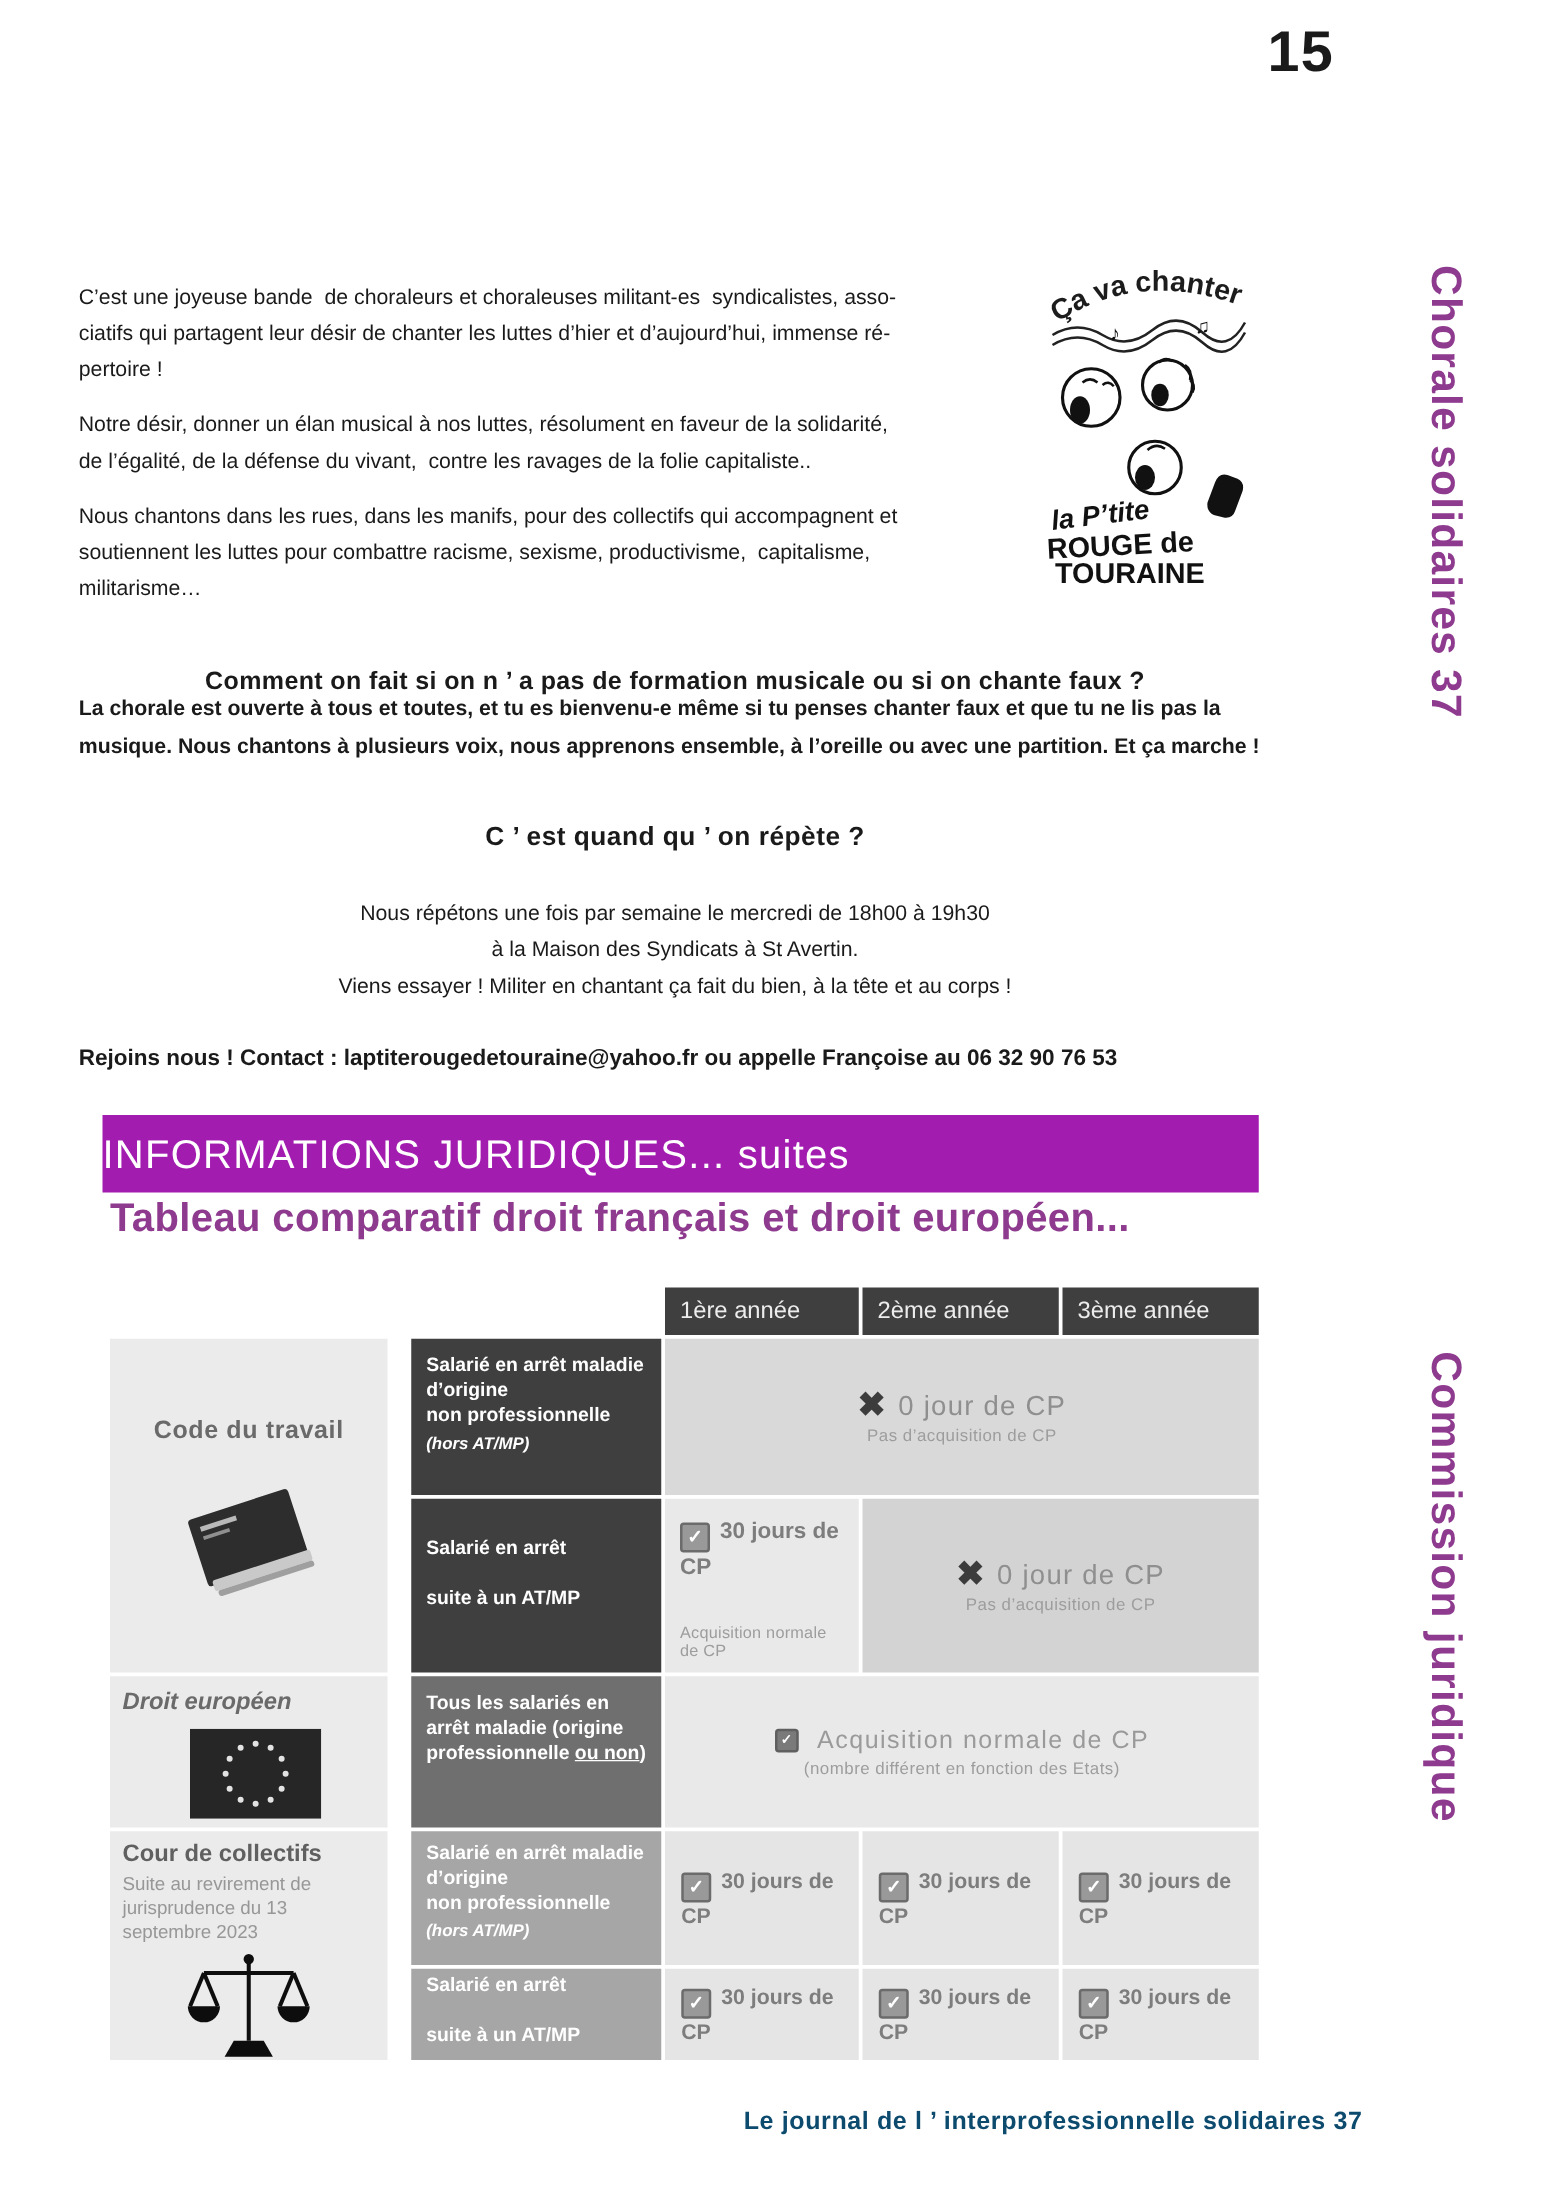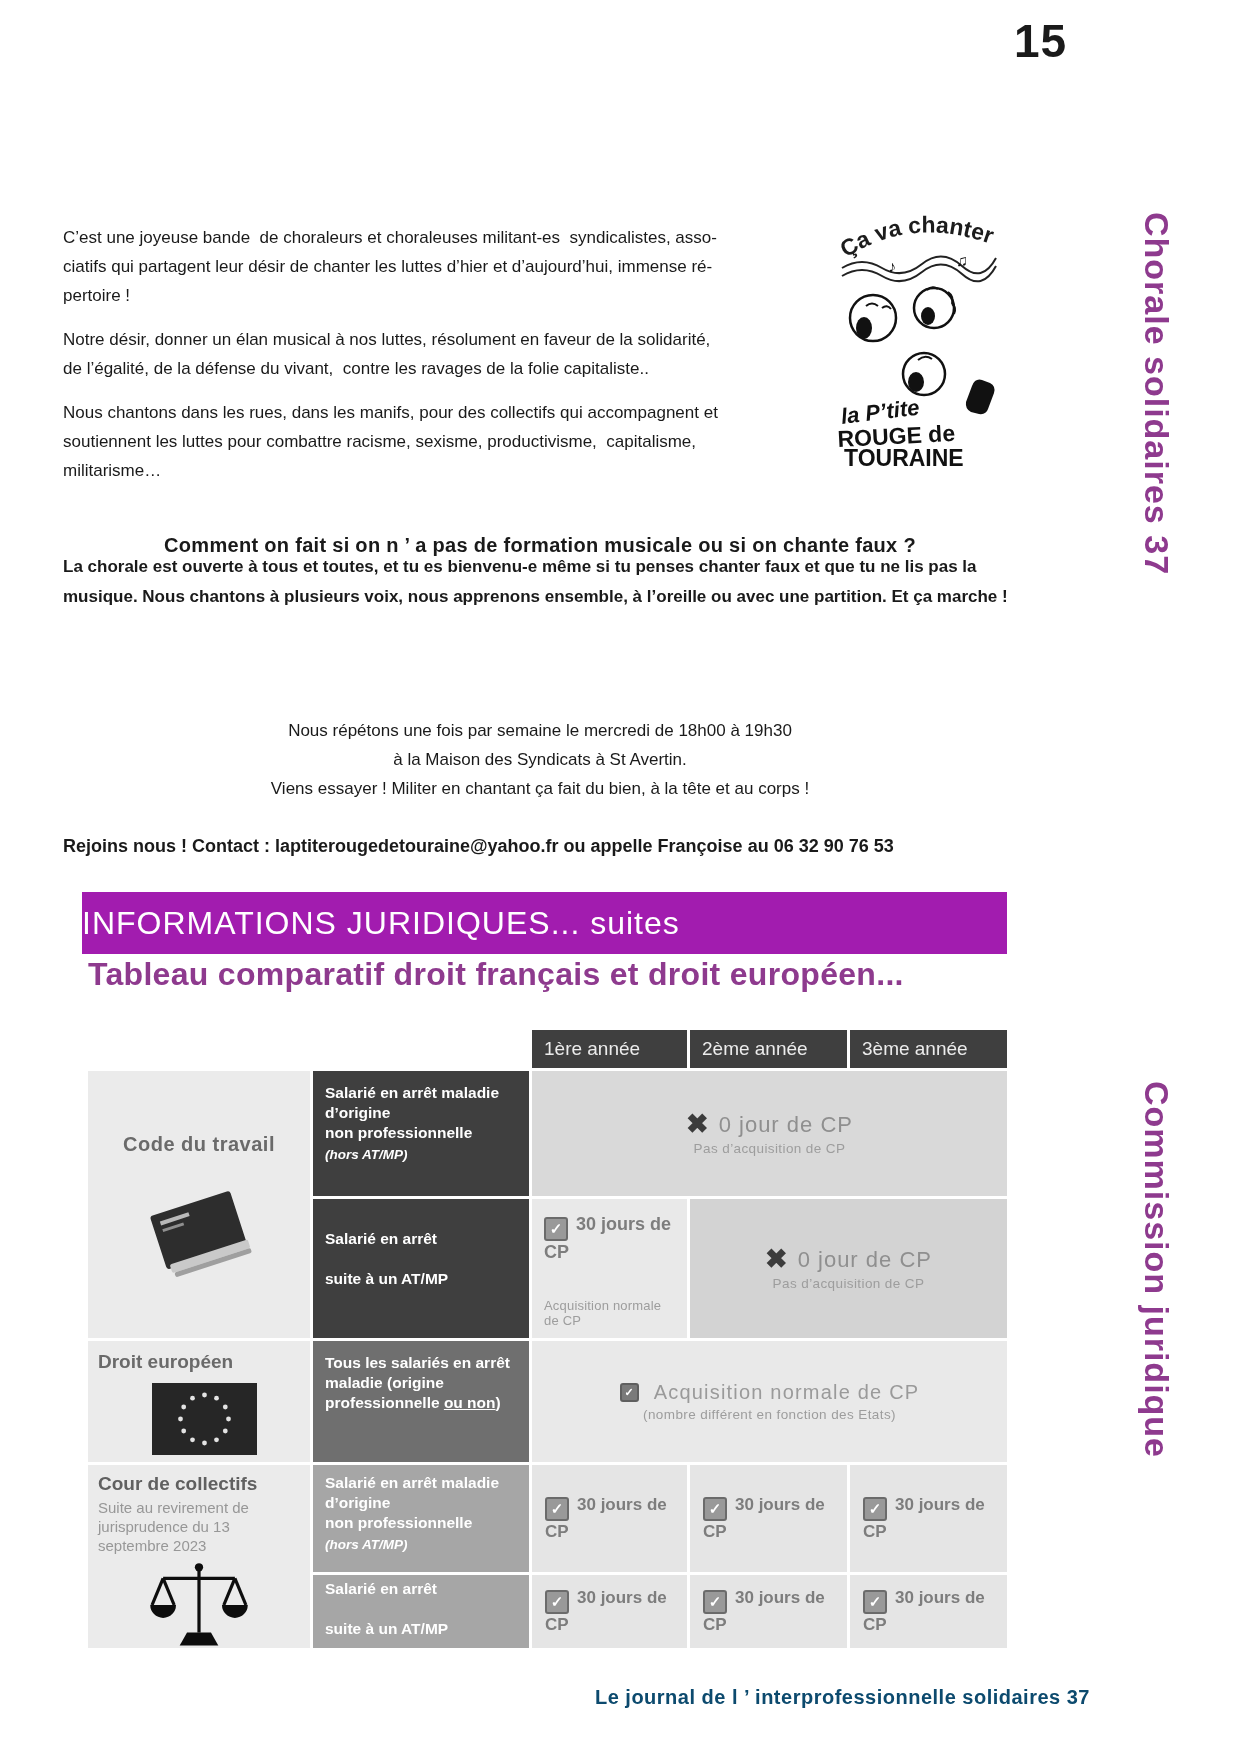--- a/index.html
+++ b/index.html
@@ -38,29 +38,29 @@
        grid-template-columns:222px 216px 155px 157px 157px;
        grid-template-rows:38px 125px 139px 121px 107px 73px;
        gap:3px;}
   .cell{box-sizing:border-box;}
   .hdr{background:#3f3f3f;color:#ececec;font-size:19px;display:flex;align-items:center;padding-left:12px;}
   .h1{grid-column:3;grid-row:1;} .h2{grid-column:4;grid-row:1;} .h3{grid-column:5;grid-row:1;}
 
   .lbl{background:#ebebeb;color:#5f5f5f;}
   .lbl-ct{grid-column:1;grid-row:2 / span 2;display:flex;flex-direction:column;align-items:center;padding-top:62px;}
   .lbl-ct .t{font-size:20px;font-weight:bold;color:#6a6a6a;letter-spacing:.5px;}
-  .lbl-eu{grid-column:1;grid-row:4;padding:10px 0 16px 10px;}
+  .lbl-eu{grid-column:1;grid-row:4;padding:10px 0 16px 10px;font-style:italic;}
   .lbl-eu .t{font-size:19px;font-weight:bold;color:#6a6a6a;}
   .lbl-eu svg{display:block;margin:10px auto 0 auto;}
   .lbl-cass{grid-column:1;grid-row:5 / span 2;padding:8px 10px 0 10px;}
   .lbl-cass .t{font-size:19px;font-weight:bold;color:#606060;}
   .lbl-cass .s{font-size:15px;line-height:19px;color:#979797;margin-top:3px;}
   .lbl-cass svg{display:block;margin:4px auto 0 auto;}
 
-  .desc{color:#ffffff;font-weight:bold;font-size:15.5px;line-height:20px;padding:12px 12px;}
+  .desc{color:#ffffff;font-weight:bold;font-size:15.5px;line-height:20px;padding:12px 12px;margin-left:16px;}
   .desc .note{font-style:italic;font-weight:bold;font-size:13.5px;display:block;margin-top:2px;}
   .d-dark{background:#3f3f3f;}
   .d-mid{background:#6f6f6f;}
   .d-light{background:#a6a6a6;}
   .d-ct1{grid-column:2;grid-row:2;}
   .d-ct2{grid-column:2;grid-row:3;padding-top:30px;}
   .d-eu{grid-column:2;grid-row:4;}
   .d-cass1{grid-column:2;grid-row:5;padding-top:8px;}
   .d-cass2{grid-column:2;grid-row:6;padding-top:4px;}
   .u{text-decoration:underline;}
@@ -143,20 +143,21 @@
     <div class="para pre">Nous chantons dans les rues, dans les manifs, pour des collectifs qui accompagnent et
 soutiennent les luttes pour combattre racisme, sexisme, productivisme,  capitalisme,
 militarisme…</div>
   </div>
 
   <div class="abs qhead q1">Comment on fait si on n ’ a pas de formation musicale ou  si on chante faux ?</div>
 
   <div class="abs p4 pre">La chorale est ouverte à tous et toutes, et tu es bienvenu-e même si tu penses chanter faux et que tu ne lis pas la
 musique. Nous chantons à plusieurs voix, nous apprenons ensemble, à l’oreille ou avec une partition. Et ça marche !</div>
 
+  <div class="abs qhead q2">C ’ est quand qu ’ on répète ?</div>
 
   <div class="abs rehearsal pre">Nous répétons une fois par semaine le mercredi de 18h00 à 19h30
 à la Maison des Syndicats à St Avertin.
 Viens essayer ! Militer en chantant ça fait du bien, à la tête et au corps !</div>
 
   <div class="abs contact">Rejoins nous ! Contact : laptiterougedetouraine@yahoo.fr  ou  appelle Françoise au 06 32 90 76 53</div>
 
   <div class="abs banner">INFORMATIONS JURIDIQUES... suites</div>
 
   <div class="abs tabletitle">Tableau comparatif droit français et droit européen...</div>

